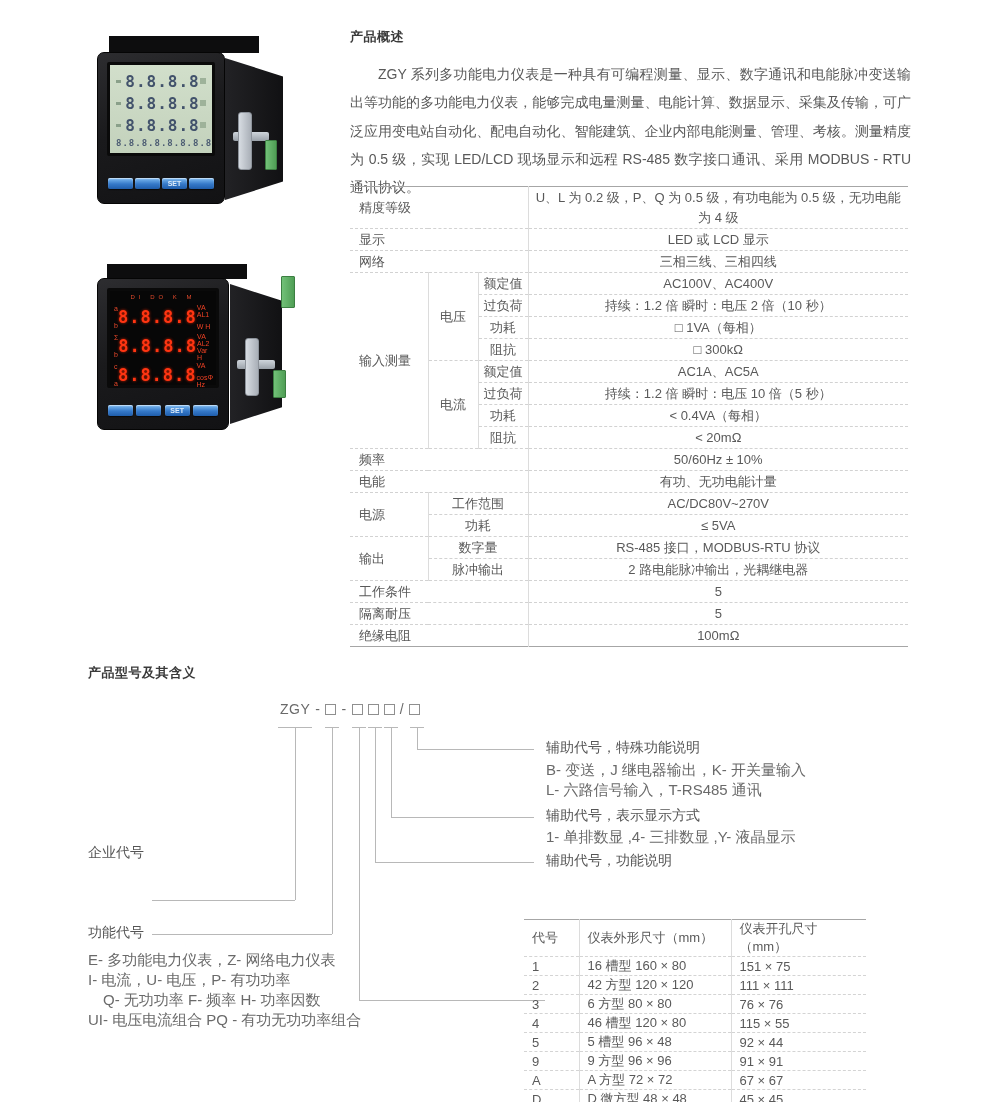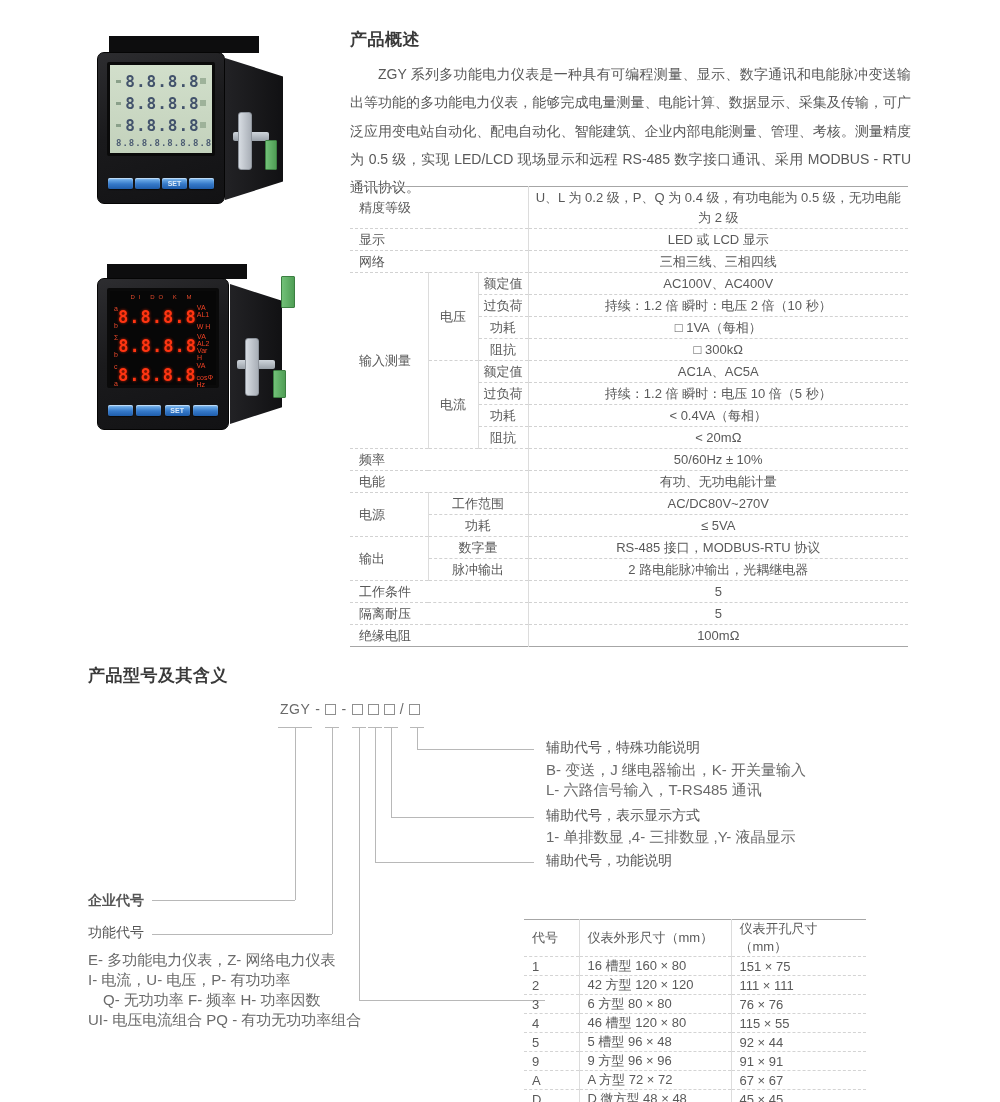--- a/index.html
+++ b/index.html
@@ -1,20 +1,20 @@
 <!DOCTYPE html>
 <html><head>
 <meta charset="utf-8">
 <style>
   * { box-sizing: border-box; }
   html,body { margin:0; padding:0; background:#fff; }
   body { width:1000px; height:1102px; font-family:"Liberation Sans","DejaVu Sans",sans-serif; color:#595959; }
   #page { position:relative; width:1000px; height:1102px; background:#fff; overflow:hidden; }
 
-  .sec-heading { position:absolute; font-size:17px; font-weight:bold; color:#3a3a3a; letter-spacing:0.5px; }
+  .sec-heading { position:absolute; font-size:13px; font-weight:bold; color:#3a3a3a; letter-spacing:0.5px; }
 
   .overview-text { position:absolute; left:350px; top:60px; width:561px; font-size:14px; line-height:28.3px;
                    text-align:justify; text-indent:2em; color:#595959; }
 
   
   table.spec { position:absolute; left:350px; top:186px; width:558px; border-collapse:collapse; table-layout:fixed;
                font-size:13px; color:#595959; border-top:1px solid #a6a6a6; border-bottom:1px solid #a6a6a6; }
   table.spec td { border-bottom:1px dashed #d2d2d2; height:22px; padding:0 4px; text-align:center; overflow:hidden; }
   table.spec td.lbl { text-align:left; padding-left:9px; }
   table.spec td.bl { border-left:1px solid #dcdcdc; }
@@ -160,21 +160,21 @@
   <table class="spec">
     <colgroup>
         <col style="width:78px">
         <col style="width:50px">
         <col style="width:50px">
         <col>
       </colgroup>
     <tbody>
         <tr class="tall">
       <td colspan="3" class="lbl">精度等级</td>
-      <td class="bl">U、L 为 0.2 级，P、Q 为 0.4 级，有功电能为 0.5 级，无功电能为 2 级</td>
+      <td class="bl">U、L 为 0.2 级，P、Q 为 0.5 级，有功电能为 0.5 级，无功电能为 4 级</td>
     </tr>
     <tr>
       <td colspan="3" class="lbl">显示</td>
       <td class="bl">LED 或 LCD 显示</td>
     </tr>
     <tr>
       <td colspan="3" class="lbl">网络</td>
       <td class="bl">三相三线、三相四线</td>
     </tr>
     <tr>
@@ -288,21 +288,21 @@
   <div class="ln" style="left:152px; top:900px; width:143px; height:1px;"></div>
   <div class="ln" style="left:152px; top:934px; width:180px; height:1px;"></div>
 
   <div class="anno-title" style="left:546px; top:739px;">辅助代号，特殊功能说明</div>
   <div class="anno-line" style="left:546px; top:761px;">B- 变送，J 继电器输出，K- 开关量输入</div>
   <div class="anno-line" style="left:546px; top:781px;">L- 六路信号输入，T-RS485 通讯</div>
   <div class="anno-title" style="left:546px; top:807px;">辅助代号，表示显示方式</div>
   <div class="anno-line" style="left:546px; top:828px;">1- 单排数显 ,4- 三排数显 ,Y- 液晶显示</div>
   <div class="anno-title" style="left:546px; top:852px;">辅助代号，功能说明</div>
 
-  <div class="anno-title" style="left:88px; top:892px;font-weight:bold;">企业代号</div>
+  <div class="anno-title" style="left:88px; top:844px;">企业代号</div>
   <div class="anno-title" style="left:88px; top:896px;margin-top:28px;">功能代号</div>
   <div class="anno-line" style="left:88px; top:951px;">E- 多功能电力仪表，Z- 网络电力仪表</div>
   <div class="anno-line" style="left:88px; top:971px;">I- 电流，U- 电压，P- 有功功率</div>
   <div class="anno-line" style="left:88px; top:991px;margin-left:15px;">Q- 无功功率 F- 频率 H- 功率因数</div>
   <div class="anno-line" style="left:88px; top:1011px;">UI- 电压电流组合 PQ - 有功无功功率组合</div>
 
   <table class="sizes">
     <colgroup>
         <col style="width:55px">
         <col style="width:152px">

